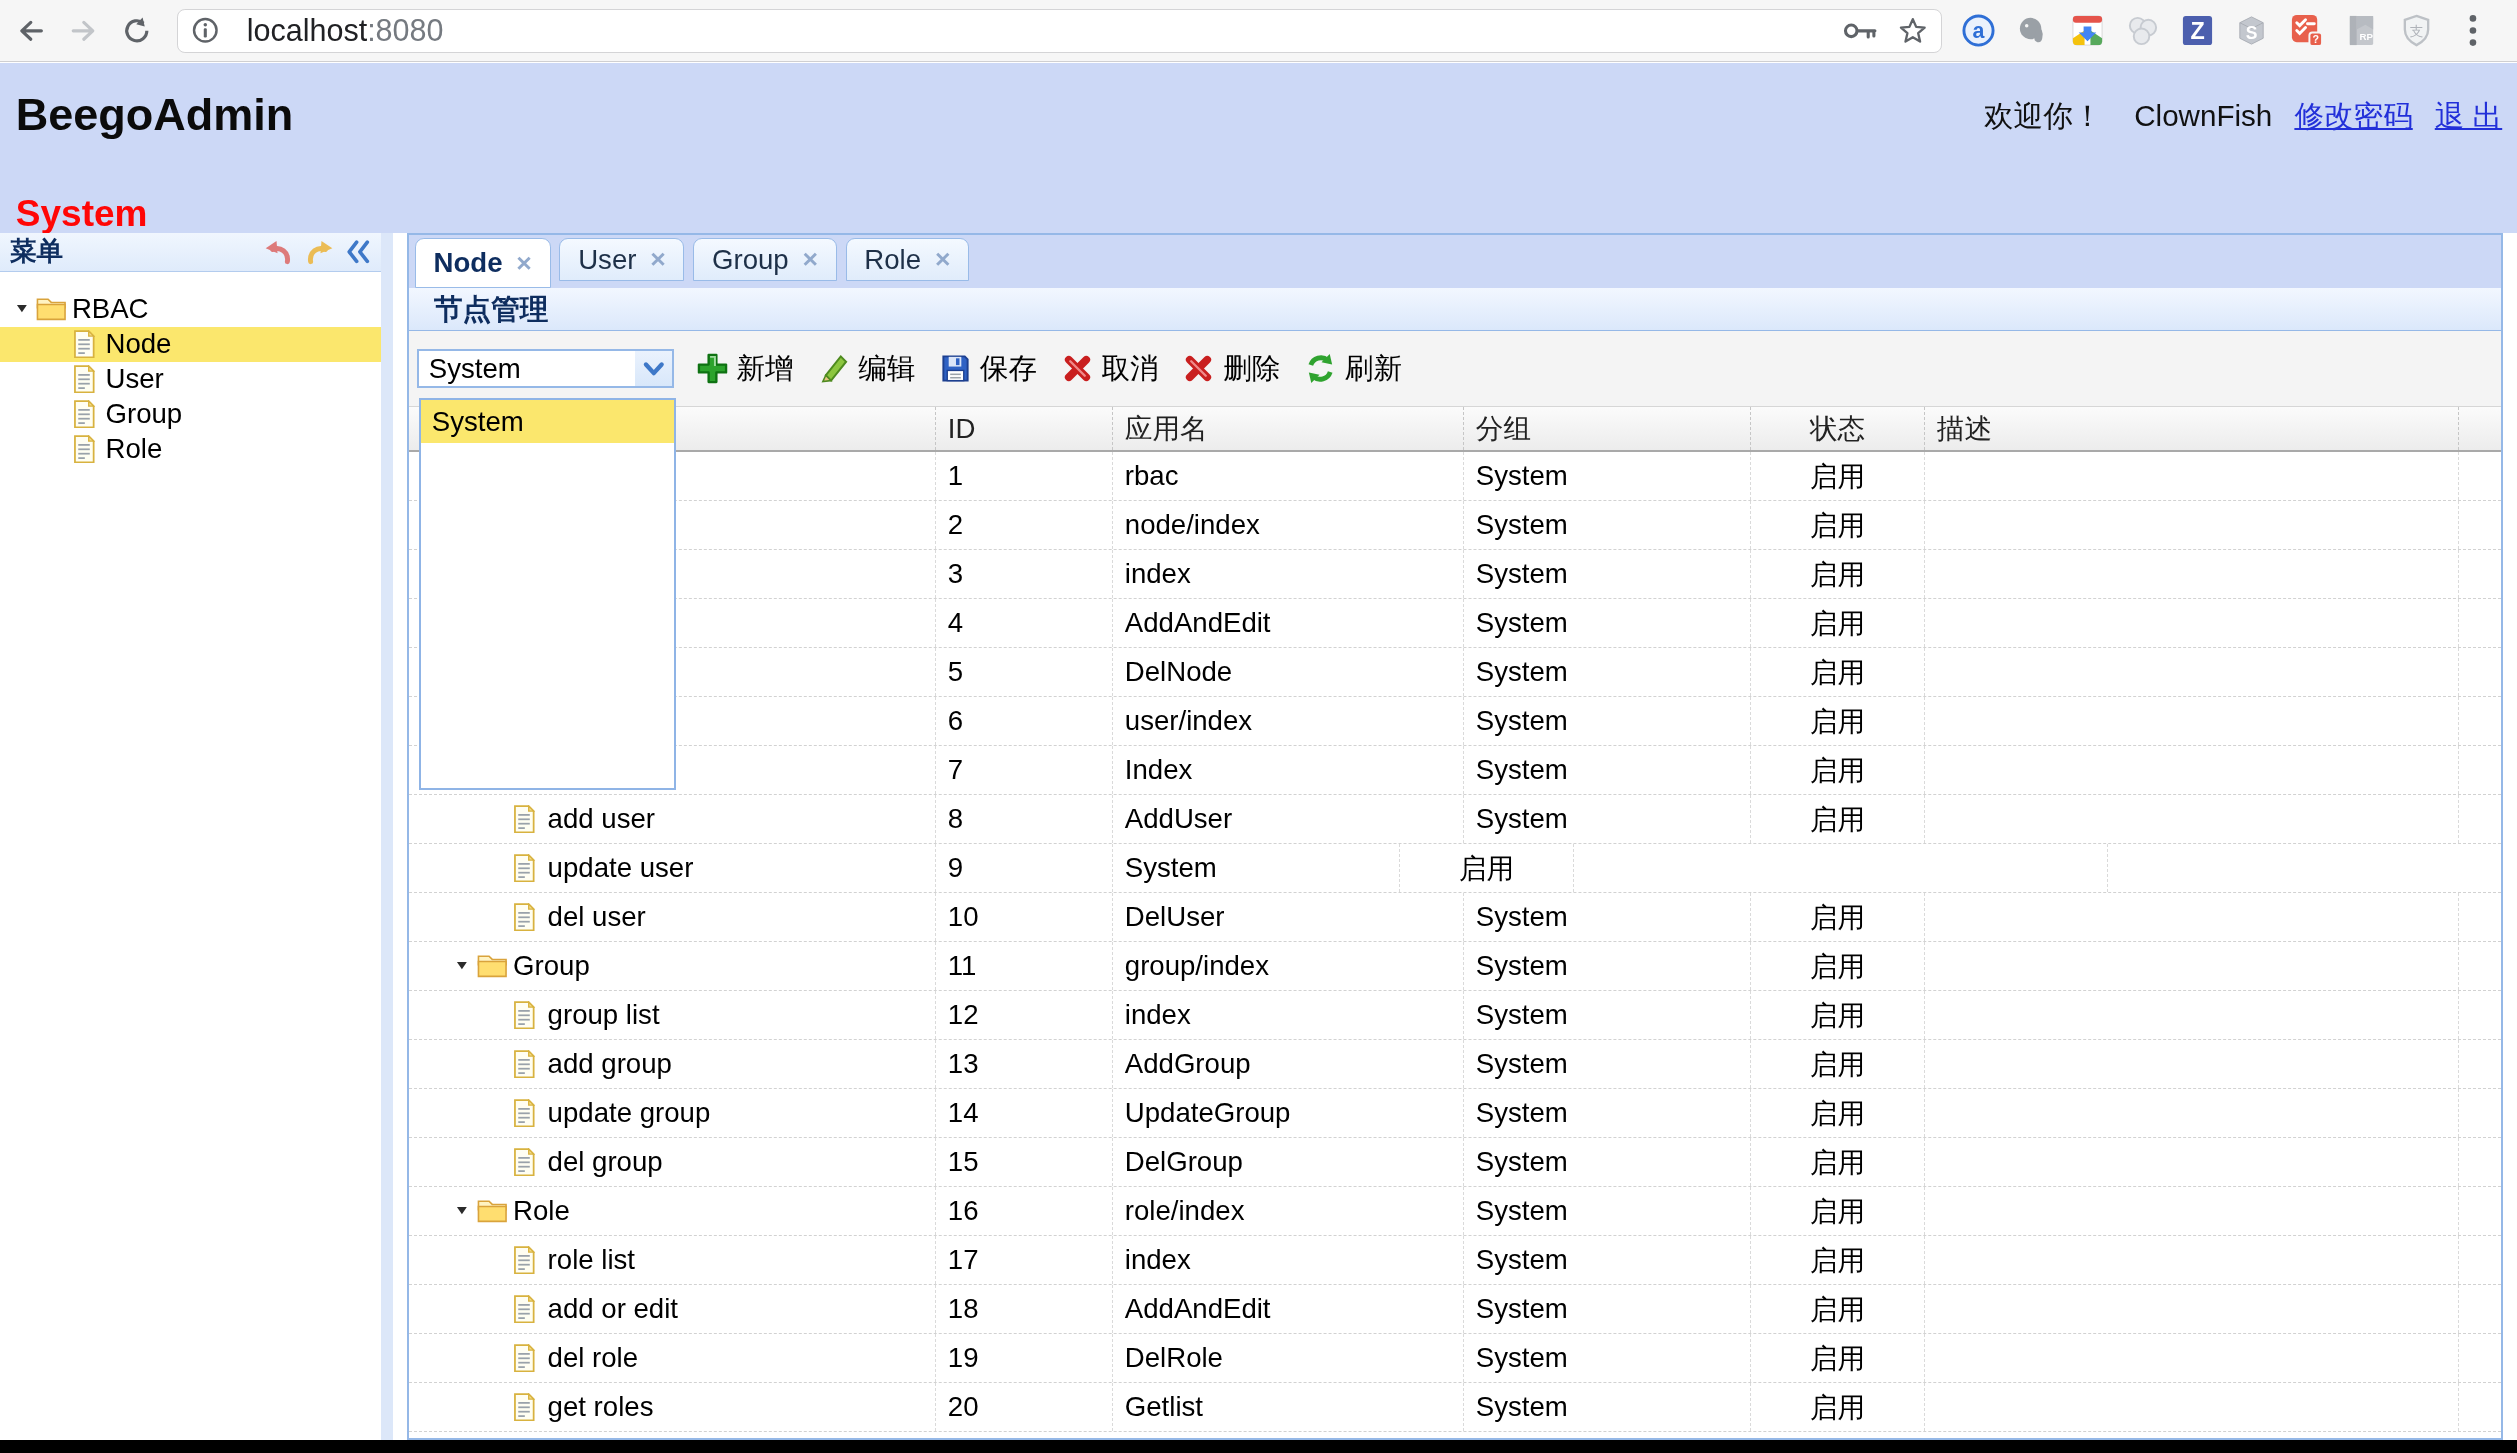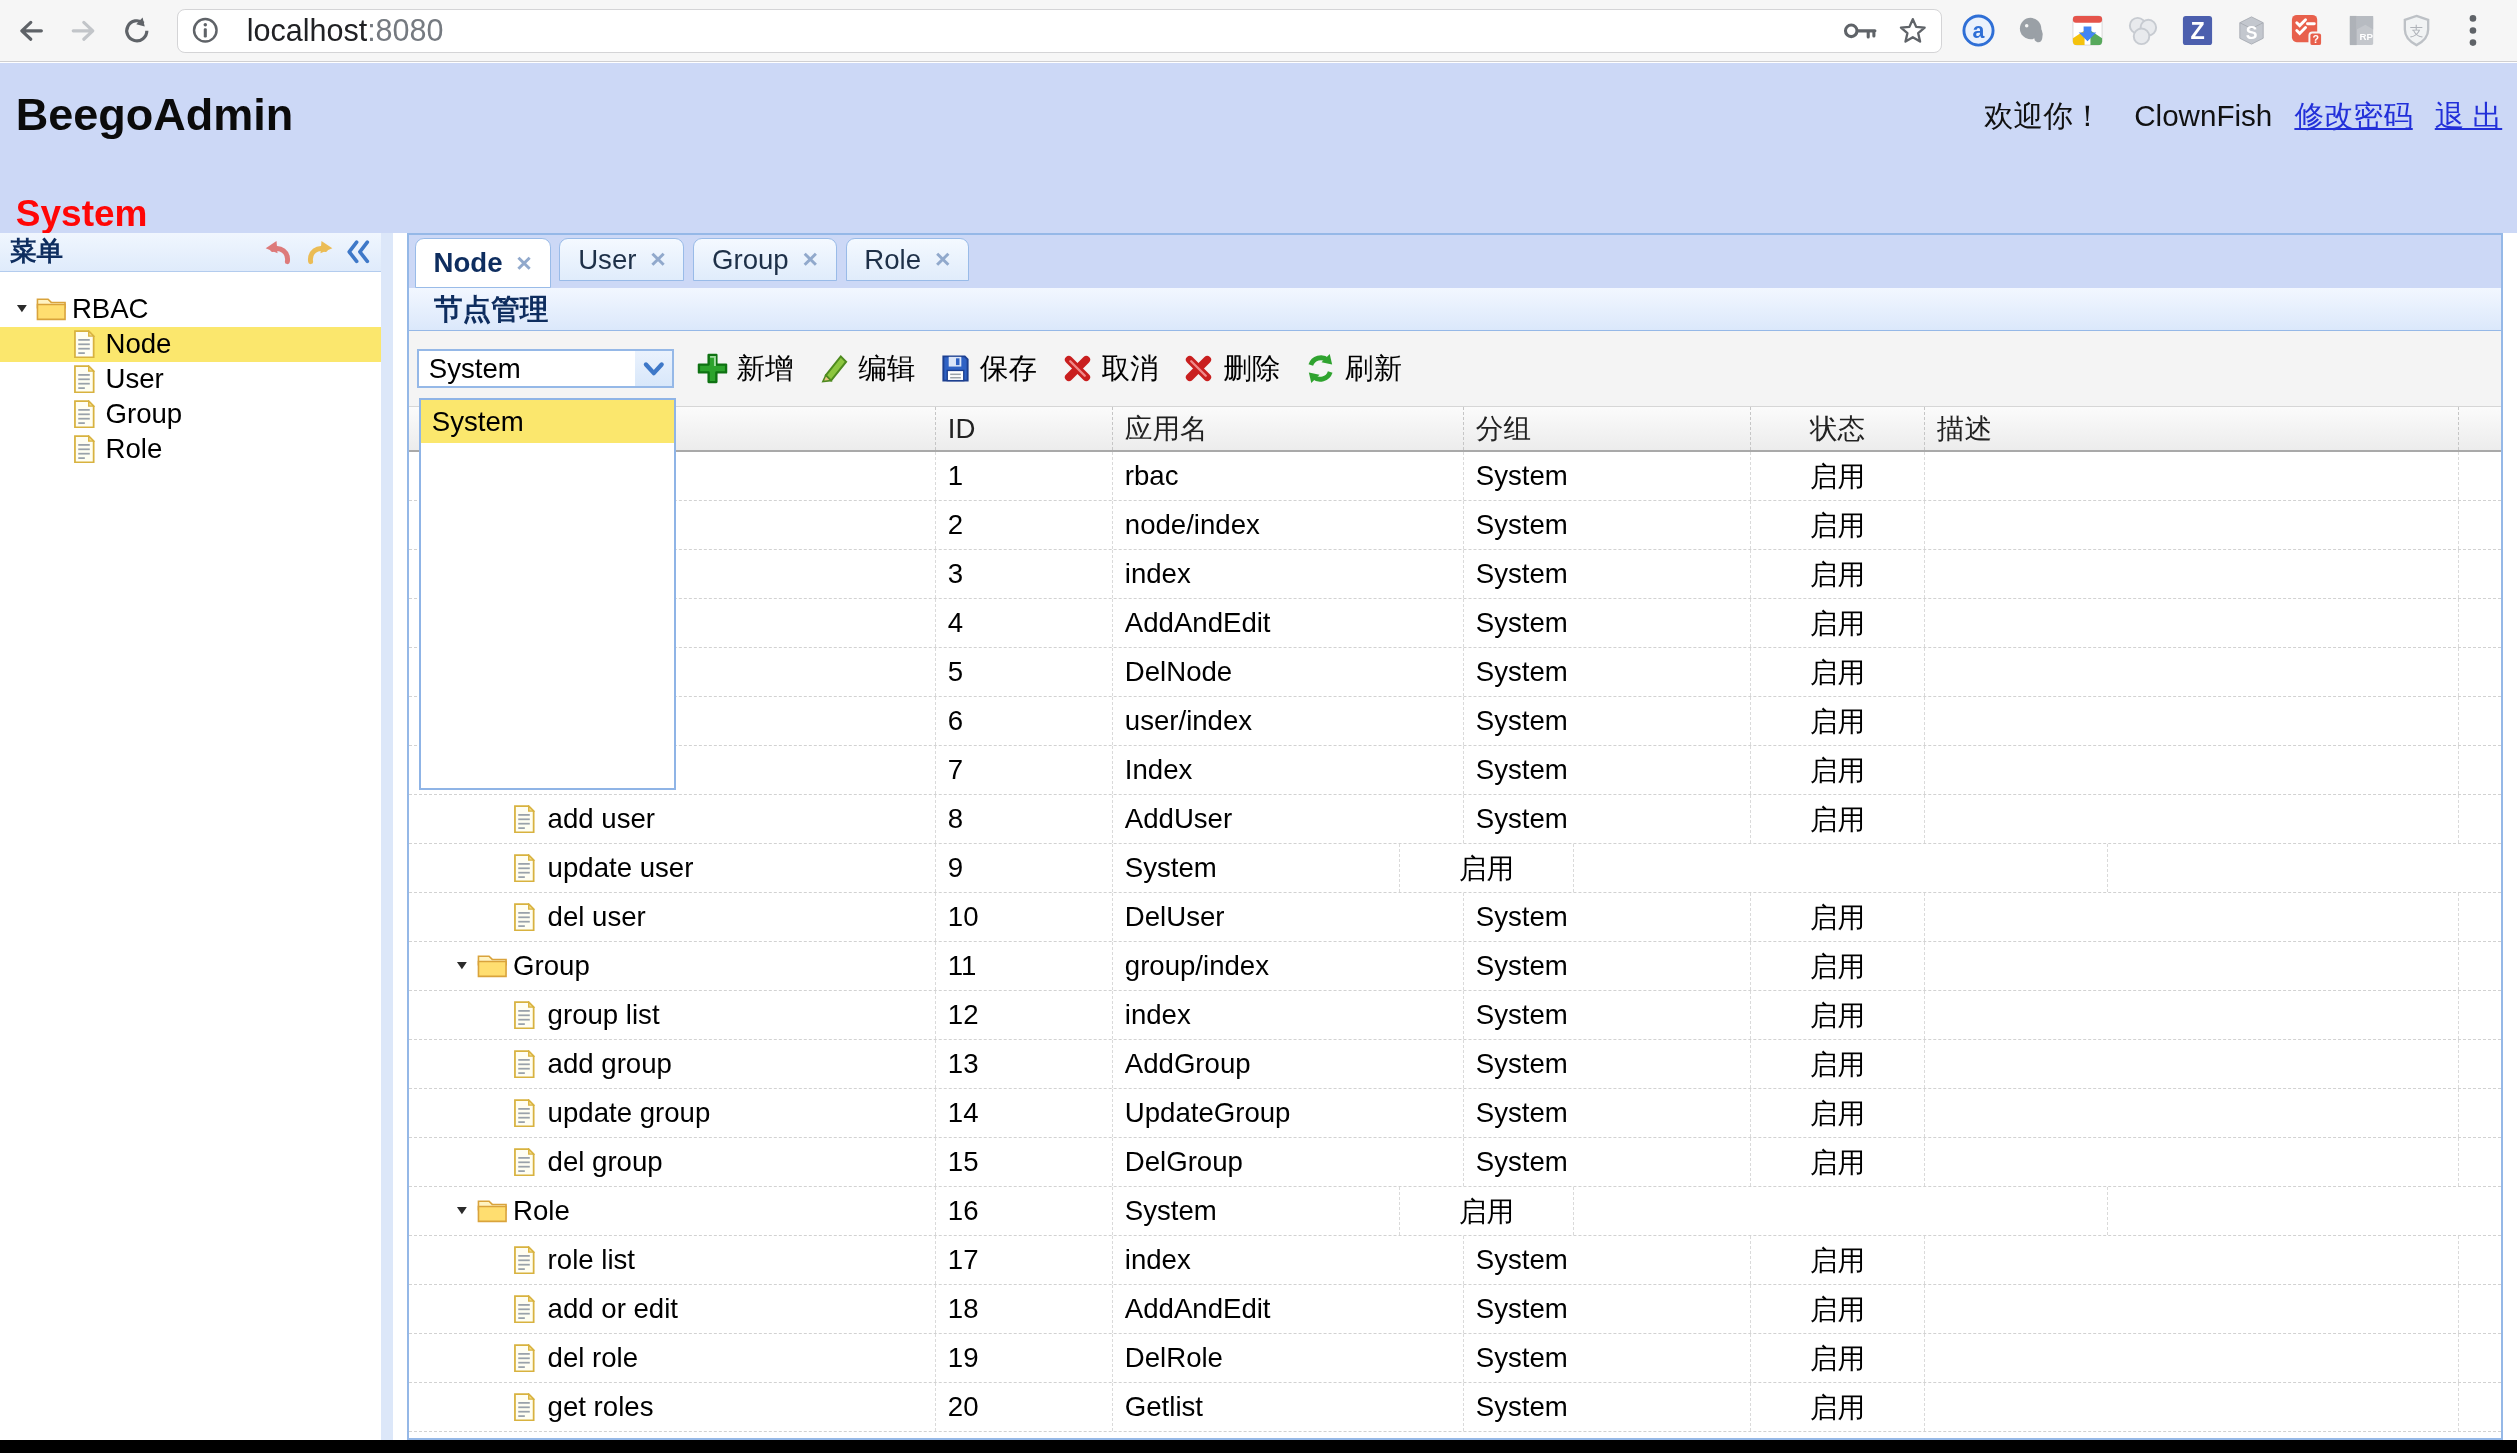--- a/index.html
+++ b/index.html
@@ -706,20 +706,21 @@
               </svg>
               <span style="width:5.9px"></span>
               <svg width="32.5" height="27.6" viewBox="0 0 30 26">
                 <path d="M2 4 h10 l3 3 h13 v5 h-26 z" fill="#FFF3C2" stroke="#D9A33C" stroke-width="1.5"></path>
                 <path d="M2 9 h26 v14 h-26 z" fill="#FFDE70" stroke="#D9A33C" stroke-width="1.5"></path>
               </svg>
               <span class="lbl">Role</span>
             </span>
           </div>
           <div class="tc c-id">16</div>
+          <div class="tc c-app">role/index</div>
           <div class="tc c-grp">System</div>
           <div class="tc c-sta">启用</div>
           <div class="tc c-dsc"></div>
           <div class="tc c-fill"></div>
         </div>
         <div class="trow">
           <div class="tc c-tree">
             <span class="tcell-d2">
               <svg width="26.6" height="28.6" viewBox="0 0 24 26">
                 <path d="M3.5 1 h12.5 l4.5 4.5 v19.5 h-17 z" fill="#FFFEF2" stroke="#D8B23F" stroke-width="1.6"></path>

